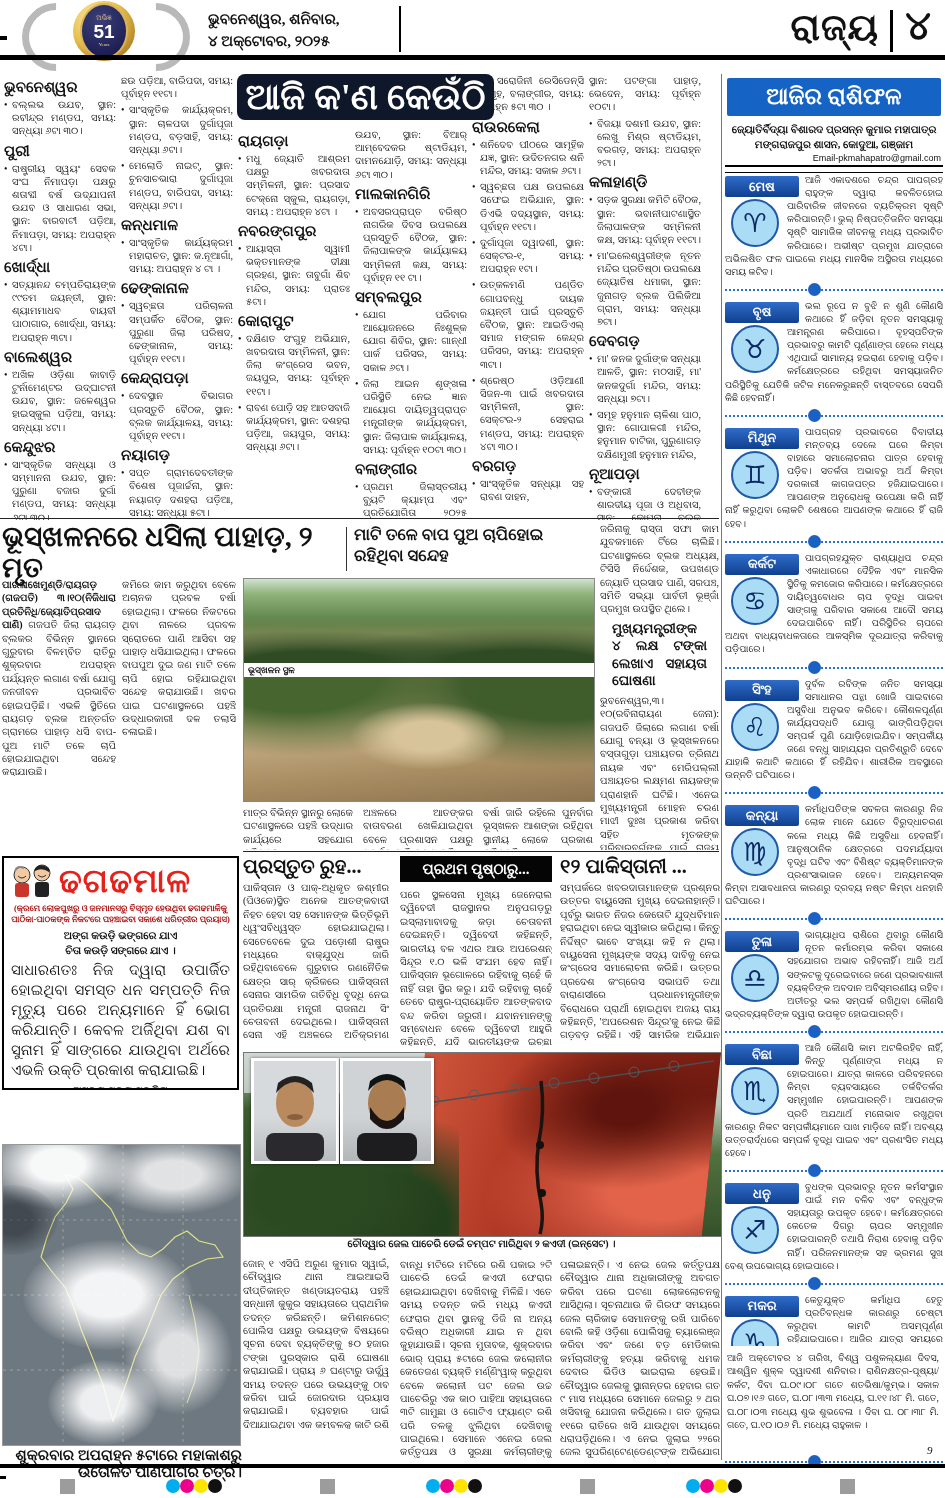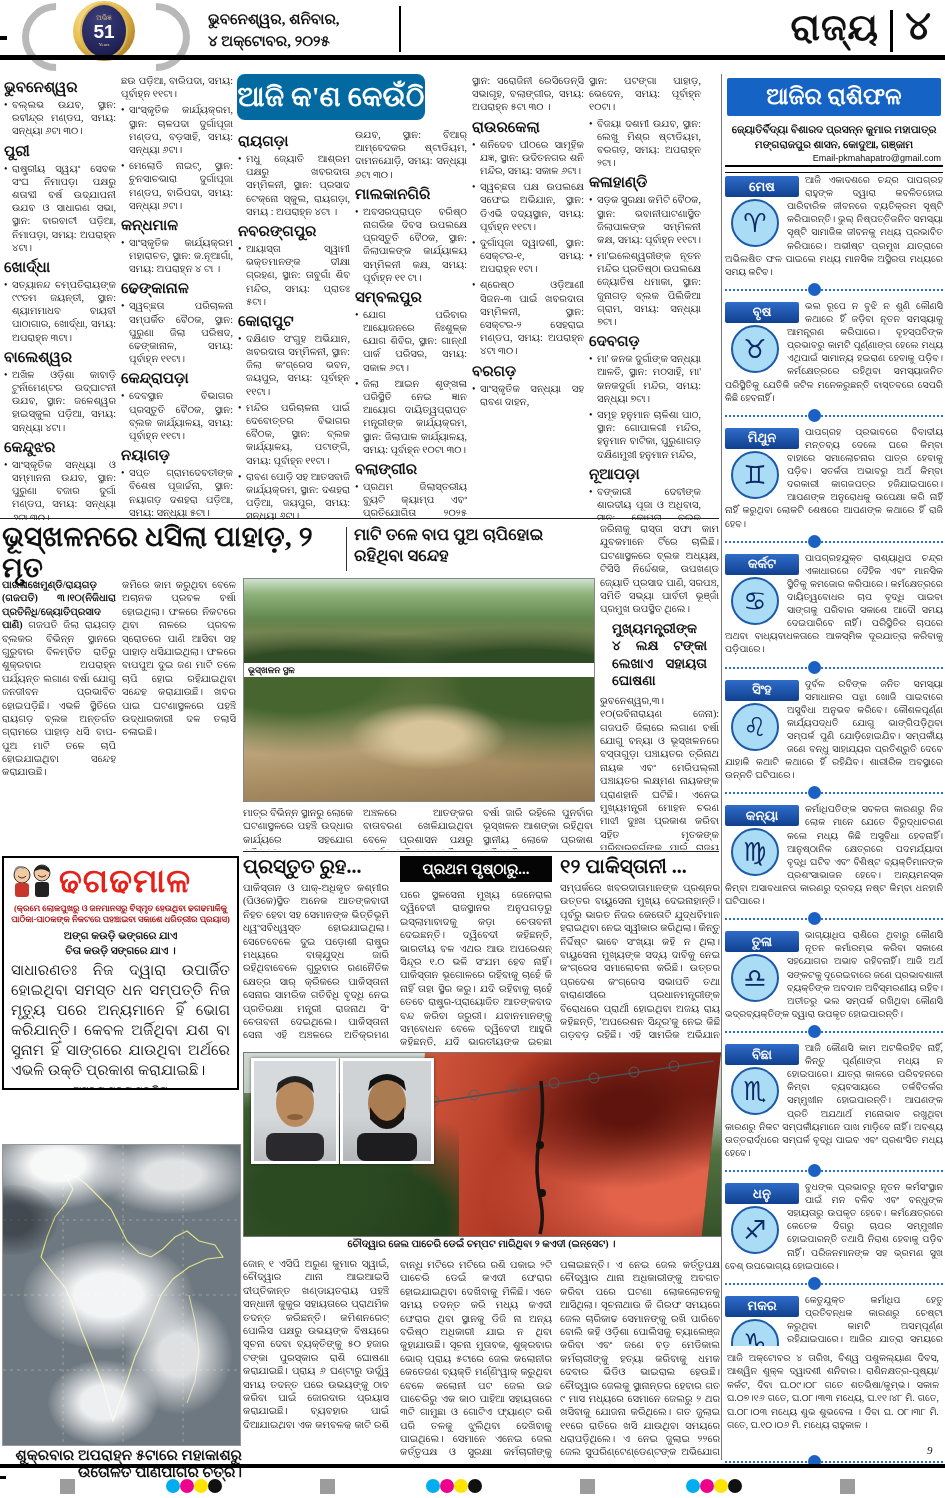--- a/index.html
+++ b/index.html
@@ -20,22 +20,22 @@
   .navy-oval .t1{font-size:7px;color:#f0d48a;line-height:1;}
   .navy-oval .t2{font-size:19px;font-weight:bold;line-height:1;font-family:"Liberation Sans",sans-serif;}
   .navy-oval .t3{font-size:5px;color:#f0d48a;line-height:1.4;}
   .mast-date{position:absolute;left:208px;top:9px;width:185px;font-weight:bold;font-size:15px;line-height:1.45;}
   .mast-rule{position:absolute;left:399px;top:6px;width:2px;height:46px;background:#000;}
   .sec-title{position:absolute;right:66px;top:6px;font-size:37px;font-weight:bold;letter-spacing:1px;}
   .sec-bar{position:absolute;right:52px;top:10px;width:3px;height:42px;background:#000;}
   .sec-num{position:absolute;right:14px;top:2px;font-size:40px;font-weight:bold;}
   .mast-black{position:absolute;left:0;top:55px;width:945px;height:5px;background:#000;}
   
-  .ev-banner{position:absolute;left:237px;top:74px;width:188px;height:46px;background:#0369a1;border-radius:8px;
-        color:#fff;display:flex;align-items:center;justify-content:center;font-size:28px;font-weight:bold;}
+  .ev-banner{position:absolute;left:237px;top:74px;width:257px;height:46px;background:#0f172a;border-radius:8px;
+        color:#fff;display:flex;align-items:center;justify-content:center;font-size:36px;font-weight:bold;}
   .events{position:absolute;left:4px;top:74px;width:716px;height:446px;display:flex;gap:5px;overflow:hidden;}
   .ev-col{width:112px;height:446px;overflow:hidden;flex:0 0 112px;}
   .ev-col.shifted{padding-top:54px;height:392px;}
   .ev-h{font-size:15px;font-weight:bold;margin:5px 0 2px;}
   .ev-i,.ev-c{font-size:10px;line-height:1.32;text-align:justify;margin-bottom:3px;}
   .ev-i{padding-left:8px;position:relative;}
   .ev-i::before{content:"•";position:absolute;left:0;top:0;}
   .rule-thin{position:absolute;background:#222;}
   
   .ls-head{position:absolute;left:2px;top:522px;width:340px;font-size:28px;font-weight:bold;line-height:1.1;}
@@ -173,39 +173,39 @@
         <div class="ev-h">ନୟାଗଡ଼</div>
         <div class="ev-i">ସପ୍ତ ଗ୍ରାମଦେବତୀଙ୍କ ବିଶେଷ ପୂଜାର୍ଚ୍ଚନା, ସ୍ଥାନ: ନୟାଗଡ଼ ଦଶହରା ପଡ଼ିଆ, ସମୟ: ସନ୍ଧ୍ୟା ୫ଟା।</div>
       </div>
       <div class="ev-col shifted">
         <div class="ev-h">ରାୟଗଡ଼ା</div>
         <div class="ev-i">ମଧୁ ଜ୍ୟୋତି ଆଶ୍ରମ ପକ୍ଷରୁ ଖବରଦାତା ସମ୍ମିଳନୀ, ସ୍ଥାନ: ପ୍ରସାଦ ଟେକ୍ନୋ ସ୍କୁଲ, ରାୟଗଡ଼ା, ସମୟ : ଅପରାହ୍ନ ୪ଟା ।</div>
         <div class="ev-h">ନବରଙ୍ଗପୁର</div>
         <div class="ev-i">ଆୟାସ୍ତା ସ୍ୱାମୀ ଭକ୍ତମାନଙ୍କ ଦୀକ୍ଷା ଗ୍ରହଣ, ସ୍ଥାନ: ତାବୁଗାଁ ଶିବ ମନ୍ଦିର, ସମୟ: ପ୍ରାତଃ ୫ଟା।</div>
         <div class="ev-h">କୋରାପୁଟ</div>
         <div class="ev-i">ଦକ୍ଷିଣତ ସଂଗୁହ ଅଭିଯାନ, ଖବରଦାତା ସମ୍ମିଳନୀ, ସ୍ଥାନ: ଜିଲା କଂଗ୍ରେସ ଭବନ, ଜୟପୁର, ସମୟ: ପୂର୍ବାହ୍ନ ୧୧ଟା।</div>
-        <div class="ev-i">ମନ୍ଦିର ପରିଚାଳନା ପାଇଁ ଦେବୋତ୍ତର ବିଭାଗର ବୈଠକ, ସ୍ଥାନ: ବ୍ଲକ କାର୍ଯ୍ୟାଳୟ, ପଟାଙ୍ଗି, ସମୟ: ପୂର୍ବାହ୍ନ ୧୧ଟା।</div>
         <div class="ev-i">ରାବଣ ପୋଡ଼ି ସହ ଆତସବାଜି କାର୍ଯ୍ୟକ୍ରମ, ସ୍ଥାନ: ଦଶହରା ପଡ଼ିଆ, ଜୟପୁର, ସମୟ: ସନ୍ଧ୍ୟା ୬ଟା।</div>
       </div>
       <div class="ev-col shifted">
         <div class="ev-c">ଉଯବ, ସ୍ଥାନ: ବିଆର୍ ଆମ୍ବେଦକର ଷ୍ଟାଡିୟମ, ଦାମନଯୋଡ଼ି, ସମୟ: ସନ୍ଧ୍ୟା ୬ଟା ୩୦।</div>
         <div class="ev-h">ମାଲକାନଗିରି</div>
         <div class="ev-i">ଅବସରପ୍ରାପ୍ତ ବରିଷ୍ଠ ନାଗରିକ ଦିବସ ଉପଲକ୍ଷେ ପ୍ରସ୍ତୁତି ବୈଠକ, ସ୍ଥାନ: ଜିଲାପାଳଙ୍କ କାର୍ଯ୍ୟାଳୟ ସମ୍ମିଳନୀ କକ୍ଷ, ସମୟ: ପୂର୍ବାହ୍ନ ୧୧ ଟା।</div>
         <div class="ev-h">ସମ୍ବଲପୁର</div>
         <div class="ev-i">ଯୋଗ ପରିବାର ଆୟୋଜନରେ ନିଃଶୁଳ୍କ ଯୋଗ ଶିବିର, ସ୍ଥାନ: ଗାନ୍ଧୀ ପାର୍କ ପରିସର, ସମୟ: ସକାଳ ୬ଟା।</div>
         <div class="ev-i">ଜିଲା ଆଇନ ଶୃଙ୍ଖଳା ପରିସ୍ଥିତି ନେଇ ଜ୍ଞାନ ଆୟୋଗ ଦାୟିତ୍ୱପ୍ରାପ୍ତ ମନ୍ତ୍ରୀଙ୍କ କାର୍ଯ୍ୟକ୍ରମ, ସ୍ଥାନ: ଜିଲାପାଳ କାର୍ଯ୍ୟାଳୟ, ସମୟ: ପୂର୍ବାହ୍ନ ୧୦ଟା ୩୦।</div>
         <div class="ev-h">ବଲାଙ୍ଗୀର</div>
         <div class="ev-i">ପ୍ରଥମ ଜିଲାସ୍ତରୀୟ ବ୍ୟୁଟି କ୍ୟାମ୍ପ ଏବଂ ପ୍ରତିଯୋଗିତା ୨୦୨୫ ଉପଲକ୍ଷେ ମଶାଲ ଶୋଭାଯାତ୍ରା, ସ୍ଥାନ: ସମଲେଶ୍ୱର ମନ୍ଦିରଠୁ ଆର୍‌ଏନ୍ ସିଂଦେଓ ସ୍ପୋର୍ଟସ୍ କମ୍ପ୍ଲେକ୍ସ, ବଲାଙ୍ଗୀର, ସମୟ: ସକାଳ ୮ଟା ।</div>
       </div>
       <div class="ev-col">
         <div class="ev-c">ସ୍ଥାନ: ସରୋଜିନୀ ରେସିଡେନ୍ସି ସଭାଗୃହ, ବଲାଙ୍ଗୀର, ସମୟ: ଅପରାହ୍ନ ୫ଟା ୩୦ ।</div>
         <div class="ev-h">ରାଉରକେଲା</div>
         <div class="ev-i">ଶନିଦେବ ପୀଠରେ ସାମୂହିକ ଯଜ୍ଞ, ସ୍ଥାନ: ଉଦିତନଗର ଶନି ମନ୍ଦିର, ସମୟ: ସକାଳ ୬ଟା।</div>
         <div class="ev-i">ସ୍ୱଚ୍ଛତା ପକ୍ଷ ଉପଲକ୍ଷେ ସଫେଇ ଅଭିଯାନ, ସ୍ଥାନ: ଡିଏଭି ଦଦ୍ୟସ୍ଥାନ, ସମୟ: ପୂର୍ବାହ୍ନ ୧୧ଟା।</div>
         <div class="ev-i">ଦୁର୍ଗାପୂଜା ଦ୍ୱାଦଶୀ, ସ୍ଥାନ: ସେକ୍ଟର-୧, ସମୟ: ଅପରାହ୍ନ ୧ଟା।</div>
+        <div class="ev-i">ଉତ୍କଳମଣି ପଣ୍ଡିତ ଗୋପବନ୍ଧୁ ଦାୟକ ଜୟନ୍ତୀ ପାଇଁ ପ୍ରସ୍ତୁତି ବୈଠକ, ସ୍ଥାନ: ଆଇଡିଏଲ୍ ସମାଜ ମଙ୍ଗଳ କେନ୍ଦ୍ର ପରିସର, ସମୟ: ଅପରାହ୍ନ ୩ଟା।</div>
         <div class="ev-i">ଶ୍ରେଷ୍ଠ ଓଡ଼ିଆଣୀ ସିଜନ-୩ ପାଇଁ ଖବରଦାତା ସମ୍ମିଳନୀ, ସ୍ଥାନ: ସେକ୍ଟର-୨ ସେହରାଇ ମଣ୍ଡପ, ସମୟ: ଅପରାହ୍ନ ୪ଟା ୩୦।</div>
         <div class="ev-h">ବରଗଡ଼</div>
         <div class="ev-i">ସାଂସ୍କୃତିକ ସନ୍ଧ୍ୟା ସହ ରାବଣ ଦାହନ,</div>
       </div>
       <div class="ev-col">
         <div class="ev-c">ସ୍ଥାନ: ପଟଙ୍ଗା ପାହାଡ଼, ଭେଦେନ, ସମୟ: ପୂର୍ବାହ୍ନ ୧୦ଟା।</div>
         <div class="ev-i">ବିଜୟା ଦଶମୀ ଉଯବ, ସ୍ଥାନ: ଲେଖୁ ମିଶ୍ର ଷ୍ଟାଡିୟମ, ବରଗଡ଼, ସମୟ: ଅପରାହ୍ନ ୨ଟା।</div>
         <div class="ev-h">କଳାହାଣ୍ଡି</div>
         <div class="ev-i">ସଡ଼କ ସୁରକ୍ଷା କମିଟି ବୈଠକ, ସ୍ଥାନ: ଭବାନୀପାଟଣାସ୍ଥିତ ଜିଲାପାଳଙ୍କ ସମ୍ମିଳନୀ କକ୍ଷ, ସମ‍ୟ: ପୂର୍ବାହ୍ନ ୧୧ଟା।</div>
         <div class="ev-i">ମା'ଇଲେଶ୍ୱରୀଙ୍କ ନୂତନ ମନ୍ଦିର ପ୍ରତିଷ୍ଠା ଉପଲକ୍ଷେ ଜ୍ୟୋତିଷ ଧମାକା, ସ୍ଥାନ: ଜୁନାଗଡ଼ ବ୍ଲକ ପିଲିକିଆ ଗ୍ରାମ, ସମୟ: ସନ୍ଧ୍ୟା ୭ଟା।</div>

